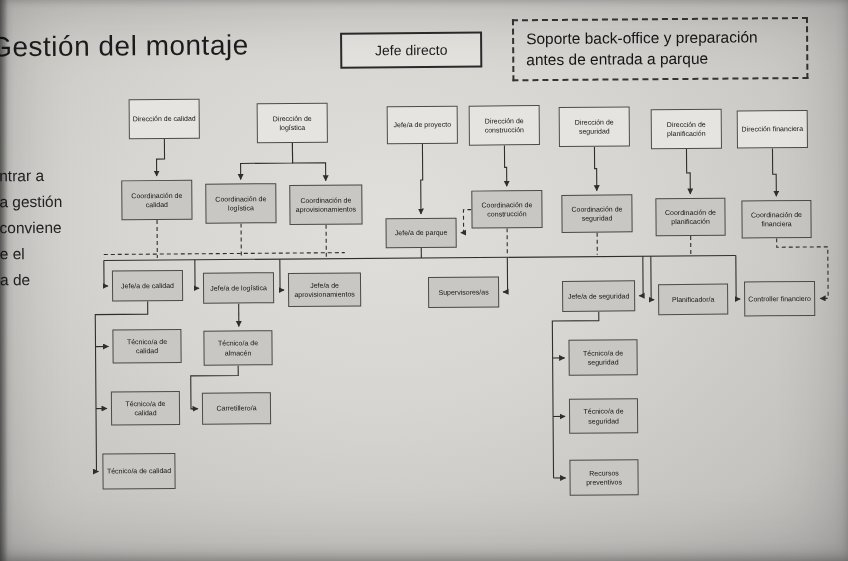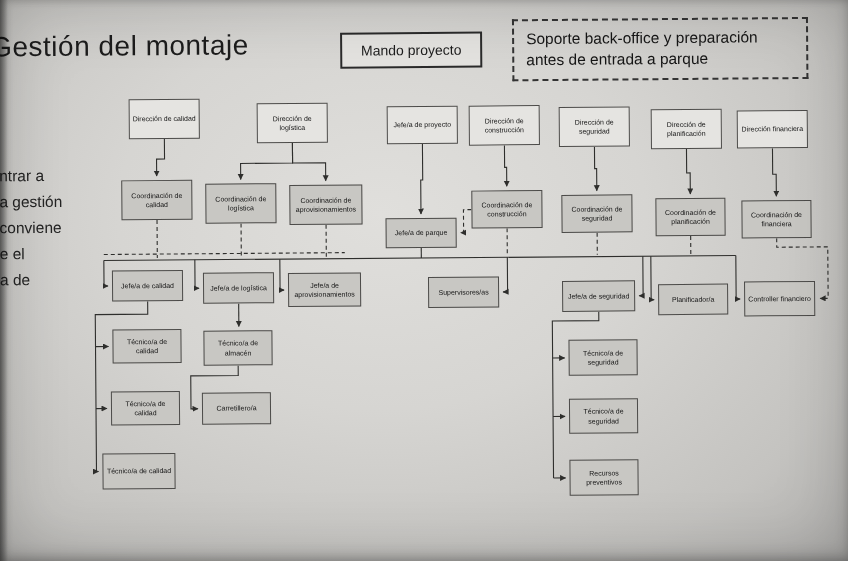--- a/index.html
+++ b/index.html
@@ -59,21 +59,21 @@
 </style>
 </head>
 <body>
 
 <div id="photo">
   <div id="content">
 
     <div class="page-title">Gestión del montaje</div>
 
     <div class="mando-box">
-      <span>Mando proyecto</span>
+      <span>Jefe directo</span>
     </div>
 
     <div class="soporte-box">
       <span>Soporte back-office y preparación antes de entrada a parque</span>
     </div>
 
     <div class="left-fragments">
       <div>ntrar a</div>
       <div>a gestión</div>
       <div>conviene</div>

